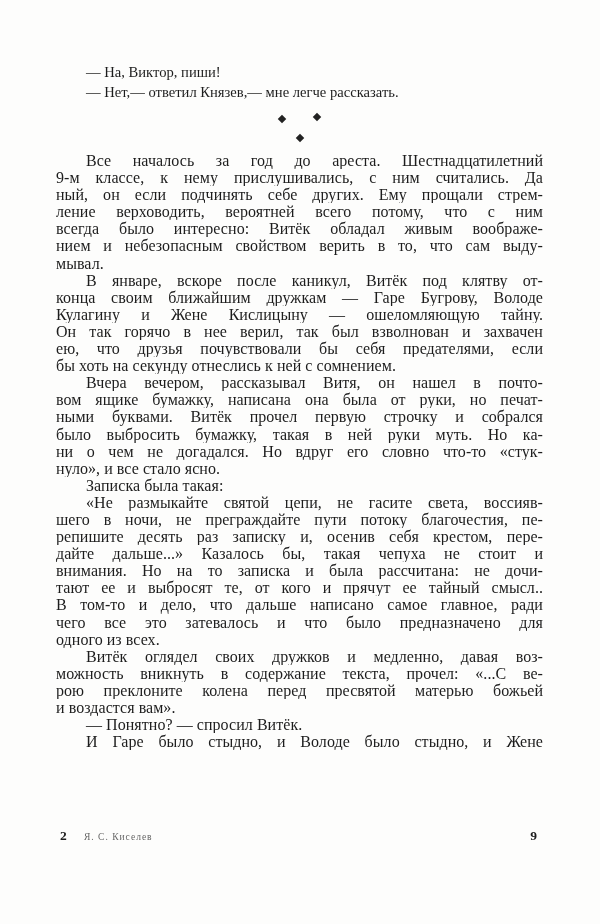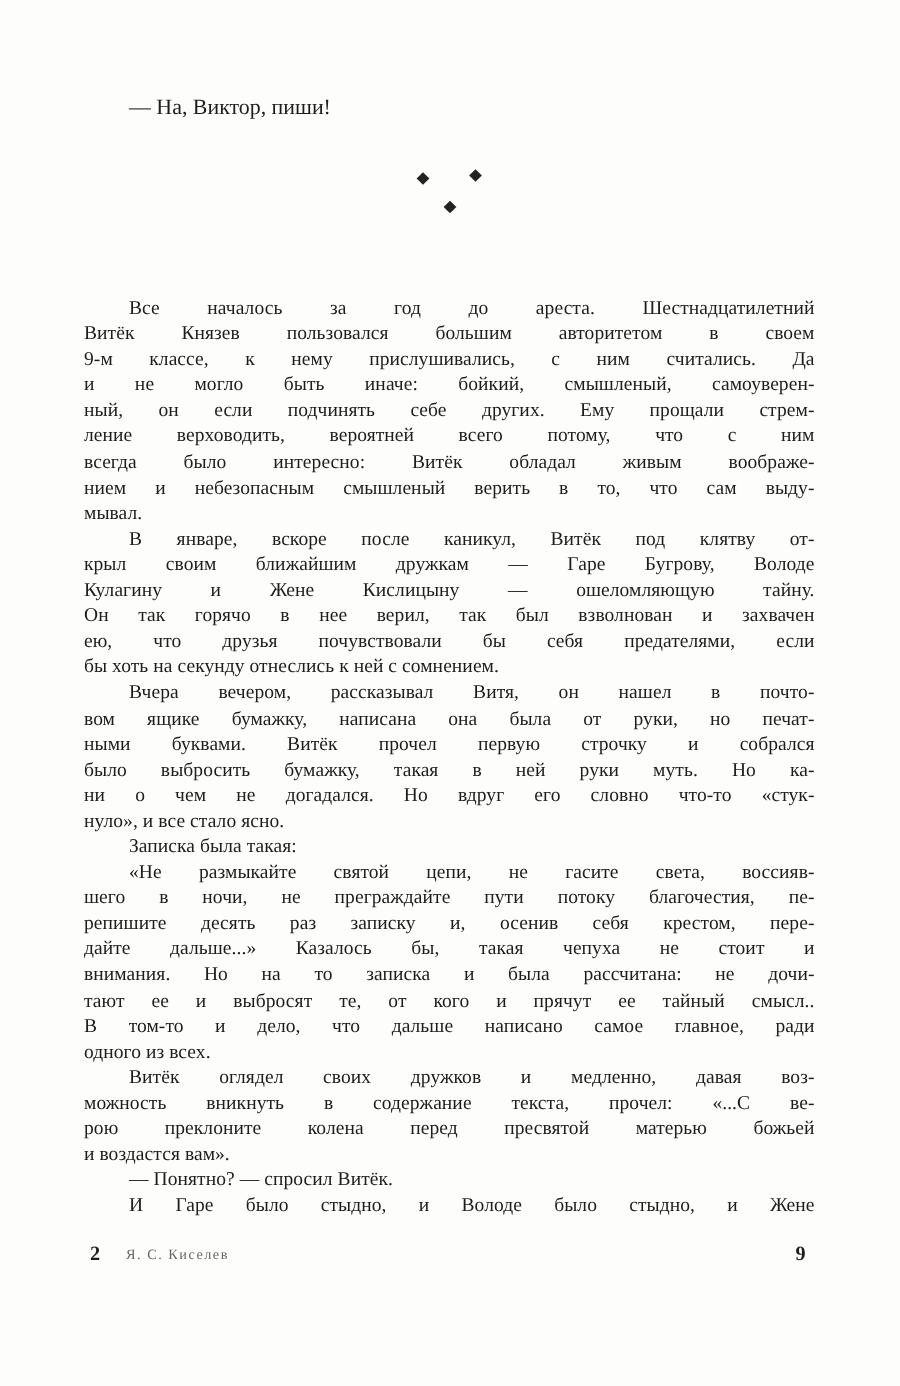--- a/index.html
+++ b/index.html
@@ -42,24 +42,23 @@
   }
   .star.s1 { left: 279px; top: 4px; }
   .star.s2 { left: 314px; top: 2px; }
   .star.s3 { left: 297px; top: 23px; }
   
   .body-text {
     position: absolute;
     left: 56px;
     top: 152px;
     width: 487px;
-    font-size: 13px;
+    font-size: 16px;
     line-height: 17.1px;
     letter-spacing: 0.05px;
-    margin-top: 44px;
   }
   .line {
     height: 17.1px;
     overflow: hidden;
     text-align: justify;
     text-align-last: justify;
     white-space: normal;
   }
   .line.indent { text-indent: 30px; }
   .line.no-just { text-align: left; text-align-last: left; }
@@ -96,58 +95,58 @@
     font-weight: bold;
   }
 </style>
 </head>
 <body>
 
 <div class="page" style="background: rgb(253, 253, 252); color: rgb(29, 29, 29);">
 
   <div class="dialogue">
       <div class="line indent no-just">— На, Виктор, пиши!</div>
+      <div class="line indent no-just">— Нет,— ответил Князев,— мне легче рассказать.</div>
     </div>
 
   <div class="separator">
     <span class="star s1"></span>
     <span class="star s2"></span>
     <span class="star s3"></span>
   </div>
 
   <div class="body-text">
       <div class="line indent">Все началось за год до ареста. Шестнадцатилетний</div>
-      <div class="line ">Витёк Князев пользовался большим авторитетом в своем</div>
       <div class="line ">9-м классе, к нему прислушивались, с ним считались. Да</div>
-      <div class="line ">и не могло быть иначе: бойкий, смышленый, самоуверен-</div>
       <div class="line ">ный, он если подчинять себе других. Ему прощали стрем-</div>
       <div class="line ">ление верховодить, вероятней всего потому, что с ним</div>
       <div class="line ">всегда было интересно: Витёк обладал живым воображе-</div>
-      <div class="line ">нием и небезопасным смышленый верить в то, что сам выду-</div>
+      <div class="line ">нием и небезопасным свойством верить в то, что сам выду-</div>
       <div class="line no-just">мывал.</div>
       <div class="line indent">В январе, вскоре после каникул, Витёк под клятву от-</div>
-      <div class="line ">крыл своим ближайшим дружкам — Гаре Бугрову, Володе</div>
+      <div class="line ">конца своим ближайшим дружкам — Гаре Бугрову, Володе</div>
       <div class="line ">Кулагину и Жене Кислицыну — ошеломляющую тайну.</div>
       <div class="line ">Он так горячо в нее верил, так был взволнован и захвачен</div>
       <div class="line ">ею, что друзья почувствовали бы себя предателями, если</div>
       <div class="line no-just">бы хоть на секунду отнеслись к ней с сомнением.</div>
       <div class="line indent">Вчера вечером, рассказывал Витя, он нашел в почто-</div>
       <div class="line ">вом ящике бумажку, написана она была от руки, но печат-</div>
       <div class="line ">ными буквами. Витёк прочел первую строчку и собрался</div>
       <div class="line ">было выбросить бумажку, такая в ней руки муть. Но ка-</div>
       <div class="line ">ни о чем не догадался. Но вдруг его словно что-то «стук-</div>
       <div class="line no-just">нуло», и все стало ясно.</div>
       <div class="line indent no-just">Записка была такая:</div>
       <div class="line indent">«Не размыкайте святой цепи, не гасите света, воссияв-</div>
       <div class="line ">шего в ночи, не преграждайте пути потоку благочестия, пе-</div>
       <div class="line ">репишите десять раз записку и, осенив себя крестом, пере-</div>
       <div class="line ">дайте дальше...» Казалось бы, такая чепуха не стоит и</div>
       <div class="line ">внимания. Но на то записка и была рассчитана: не дочи-</div>
       <div class="line ">тают ее и выбросят те, от кого и прячут ее тайный смысл..</div>
       <div class="line ">В том-то и дело, что дальше написано самое главное, ради</div>
+      <div class="line ">чего все это затевалось и что было предназначено для</div>
       <div class="line no-just">одного из всех.</div>
       <div class="line indent">Витёк оглядел своих дружков и медленно, давая воз-</div>
       <div class="line ">можность вникнуть в содержание текста, прочел: «...С ве-</div>
       <div class="line ">рою преклоните колена перед пресвятой матерью божьей</div>
       <div class="line no-just">и воздастся вам».</div>
       <div class="line indent no-just">— Понятно? — спросил Витёк.</div>
       <div class="line indent">И Гаре было стыдно, и Володе было стыдно, и Жене</div>
     </div>
 
   <div class="footer">

